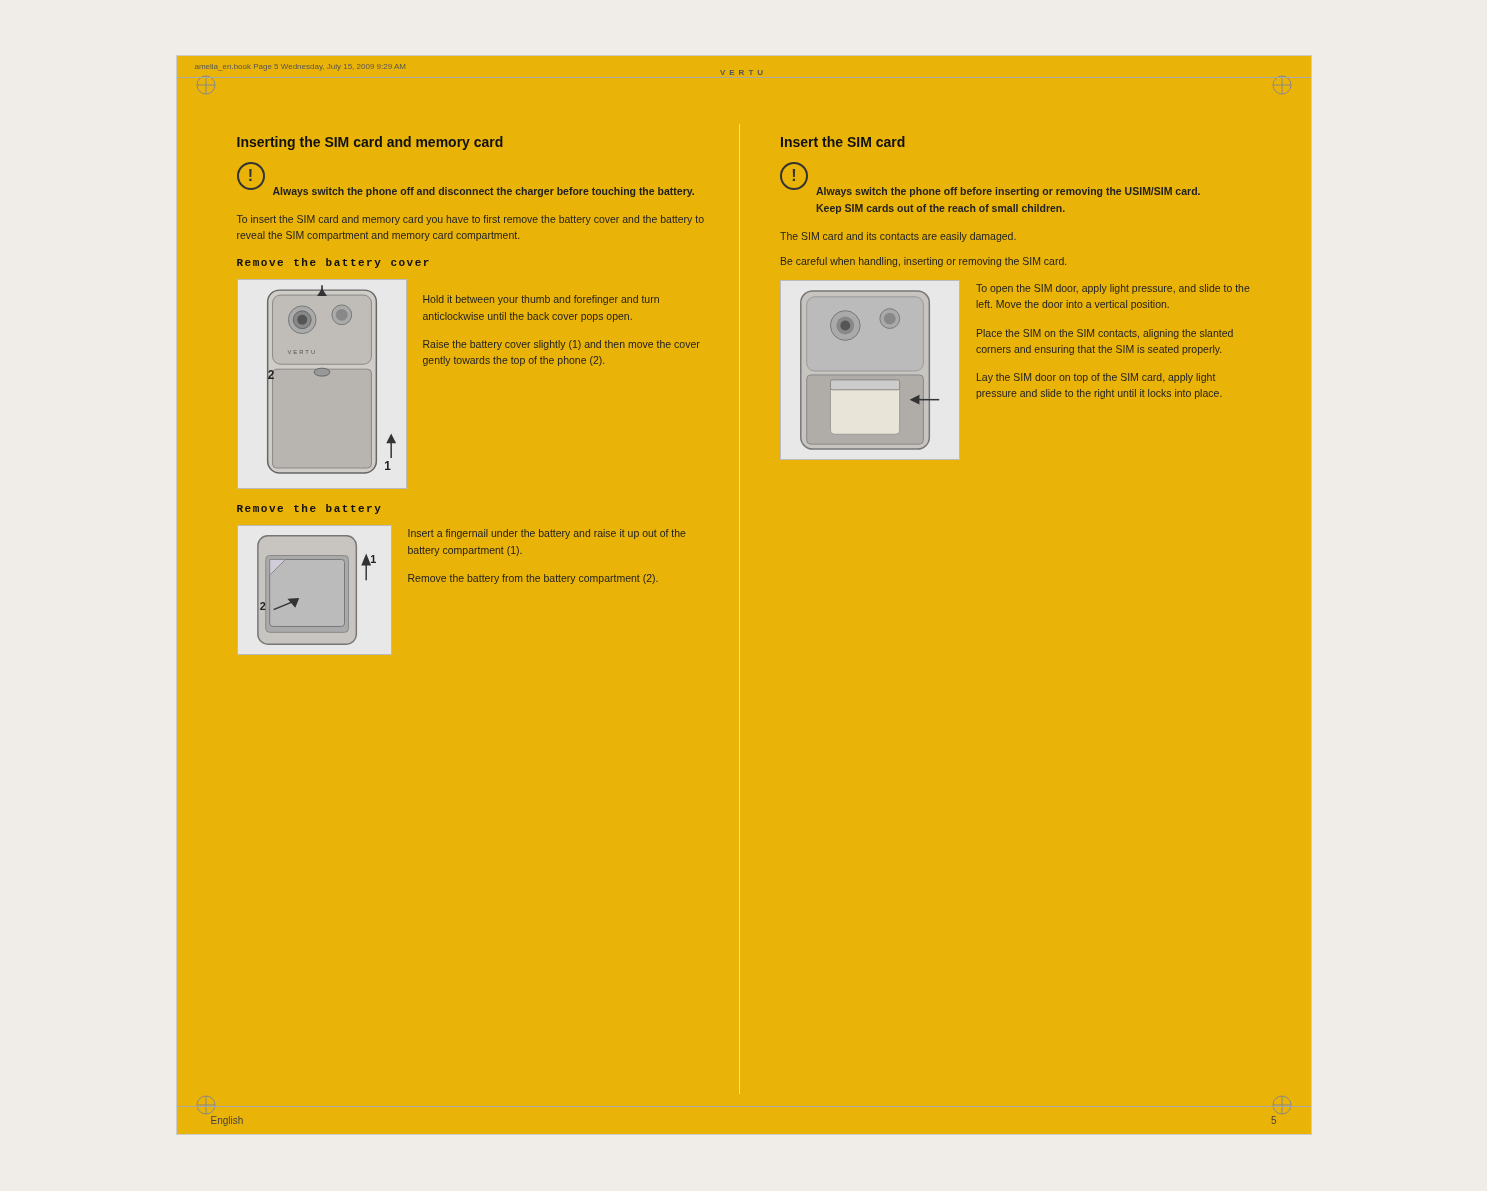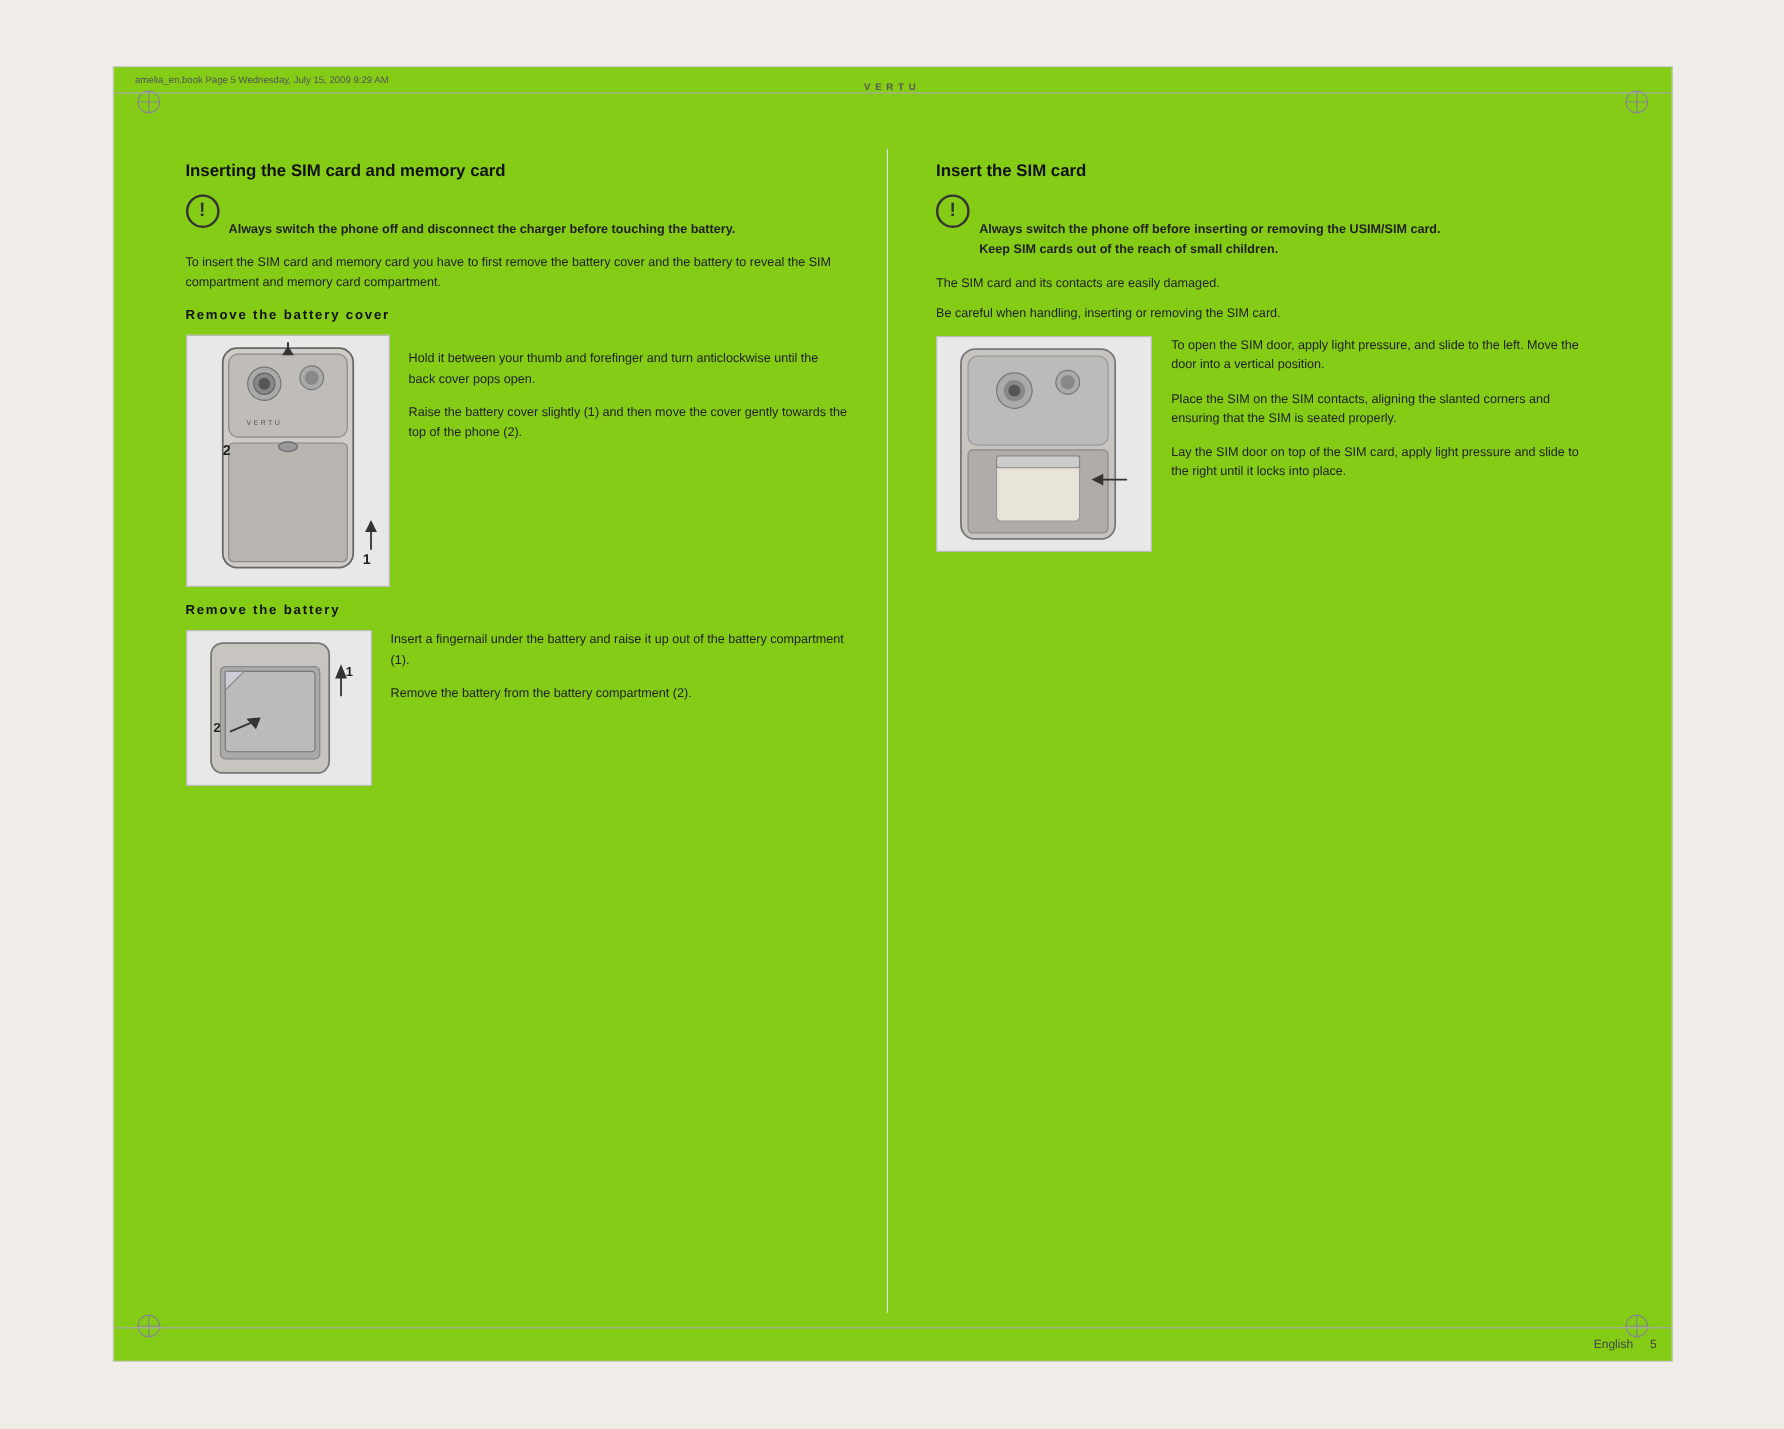--- a/index.html
+++ b/index.html
@@ -7,22 +7,22 @@
       background: #f0ede8;
       font-family: Arial, Helvetica, sans-serif;
       font-size: 11px;
       color: #222;
       width: 1487px;
       height: 1191px;
       overflow: hidden;
       position: relative;
     }
     .page {
-      background: #84cc16;
-      width: 1300px;
+      background: #eab308;
+      width: 1136px;
       height: 1080px;
       margin: 55px auto;
       position: relative;
       border: 1px solid #ccc;
       padding: 40px 60px 40px 60px;
     }
     
     .corner {
       position: absolute;
       width: 22px;
@@ -54,27 +54,26 @@
       letter-spacing: 4px;
       color: #555;
       font-weight: bold;
     }
     .footer-bar {
       position: absolute;
       bottom: 0;
       left: 0;
       right: 0;
       display: flex;
-      justify-content: flex-end;
+      justify-content: space-between;
       align-items: center;
-      padding: 8px 12px;
+      padding: 8px 34px;
       border-top: 1px solid #aaa;
       font-size: 10px;
       color: #444;
-      gap: 14px;
     }
 
     .content-area {
       display: flex;
       gap: 32px;
       margin-top: 28px;
       height: calc(100% - 28px);
     }
     .left-col {
       flex: 1;
@@ -92,20 +91,21 @@
       font-weight: bold;
       margin-bottom: 10px;
       color: #111;
     }
     h2.sub-title {
       font-size: 11px;
       font-weight: bold;
       letter-spacing: 1.5px;
       margin: 14px 0 8px 0;
       color: #111;
+      font-family: Liberation Mono, monospace;
     }
 
     .warning-box {
       display: flex;
       align-items: flex-start;
       gap: 8px;
       margin: 8px 0 12px 0;
     }
     .warning-icon {
       width: 28px;

